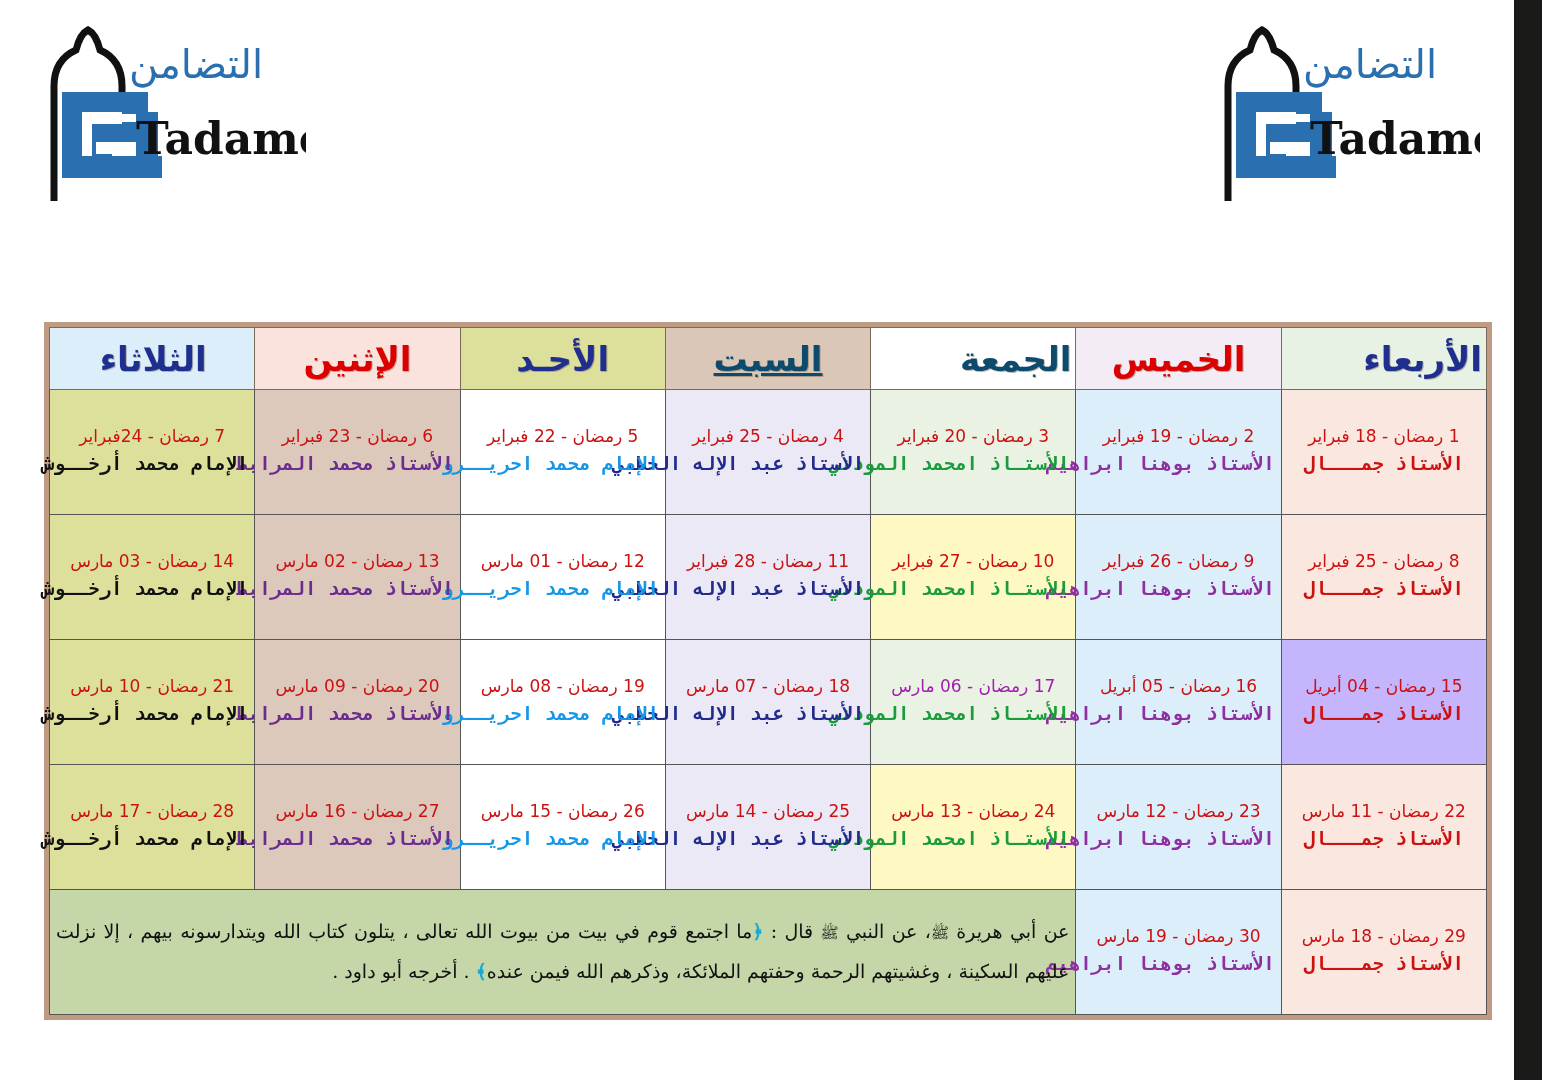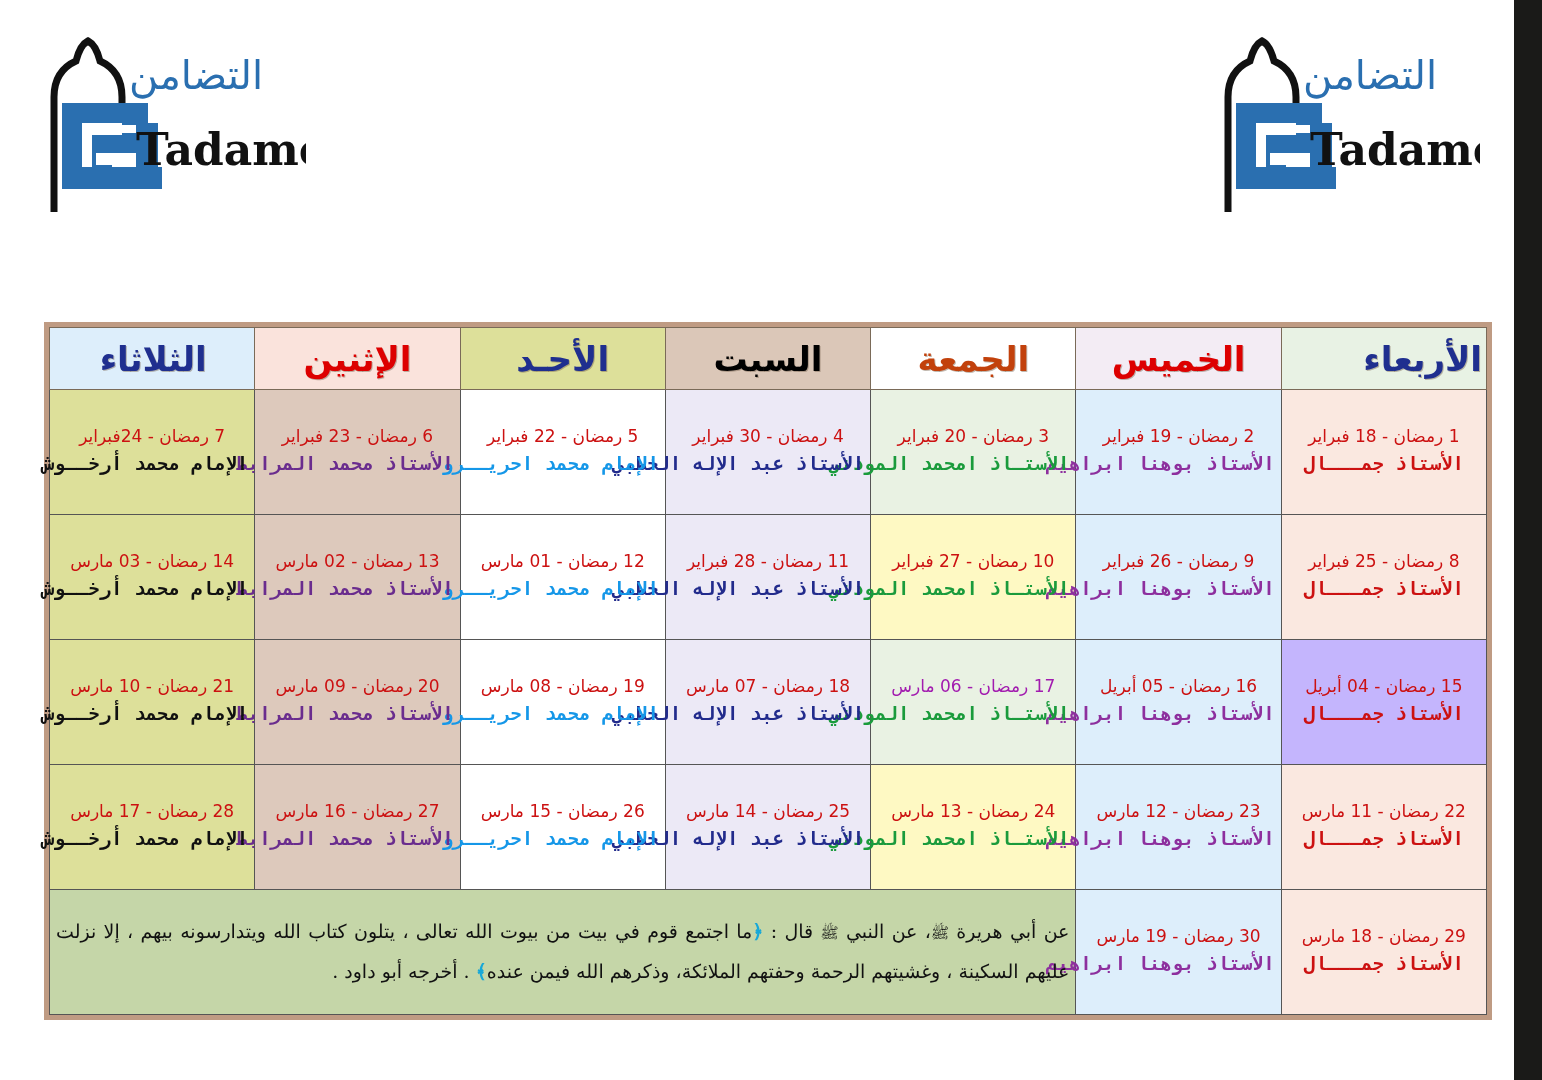--- a/index.html
+++ b/index.html
@@ -36,21 +36,21 @@
   }
 
   
   .header {
     position: relative;
     height: 300px;
   }
 
   .logo {
     position: absolute;
-    top: 37px;
+    top: 26px;
     width: 270px;
     height: 180px;
   }
   .logo.left  { left: 36px; }
   .logo.right { left: 1210px; }
 
   .logo svg { display: block; width: 270px; height: 180px; }
 
   .title-block {
     position: absolute;
@@ -227,24 +227,24 @@
     <table class="sched">
       <thead>
         <tr id="hdr-row">
             <th style="background: rgb(232, 242, 228); text-align: right;">
               <div class="day-name" style="color: rgb(31, 47, 143);">الأربعاء</div>
             </th>
             <th style="background: rgb(243, 236, 244);">
               <div class="day-name" style="color: rgb(221, 0, 0);">الخميس</div>
             </th>
             <th style="background: rgb(255, 255, 255);">
-              <div class="day-name" style="color: #c2410c;">الجمعة</div>
+              <div class="day-name" style="color: #0c4a6e; text-align: right;">الجمعة</div>
             </th>
             <th style="background: rgb(219, 199, 184);">
-              <div class="day-name" style="color: #000000;">السبت</div>
+              <div class="day-name" style="color: #0c4a6e; text-decoration: underline;">السبت</div>
             </th>
             <th style="background: rgb(221, 224, 154); margin-top: 38px;">
               <div class="day-name" style="color: rgb(31, 47, 143);">الأحـد</div>
             </th>
             <th style="background: rgb(250, 227, 220);">
               <div class="day-name" style="color: rgb(221, 0, 0);">الإثنين</div>
             </th>
             <th style="background: rgb(221, 238, 251); padding-left: 6px;">
               <div class="day-name" style="color: rgb(31, 47, 143);">الثلاثاء</div>
             </th>
@@ -258,21 +258,21 @@
             </td>
             <td style="background: rgb(221, 238, 251);">
               <div class="cell-date" style="color: rgb(204, 17, 17);">2 رمضان  - 19 فبراير</div>
               <div class="cell-teacher" style="color: rgb(141, 47, 158);">الأستاذ بوهنا ابراهيم</div>
             </td>
             <td style="background: rgb(233, 242, 227);">
               <div class="cell-date" style="color: rgb(204, 17, 17);">3 رمضان -  20 فبراير</div>
               <div class="cell-teacher" style="color: rgb(26, 155, 60);">الأستـاذ امحمد المودني</div>
             </td>
             <td style="background: rgb(236, 233, 246);">
-              <div class="cell-date" style="color: rgb(204, 17, 17);">4 رمضان - 30 فبراير</div>
+              <div class="cell-date" style="color: rgb(204, 17, 17);">4 رمضان - 25 فبراير</div>
               <div class="cell-teacher" style="color: rgb(34, 43, 140);">الأستاذ عبد الإله الخطبي</div>
             </td>
             <td style="background: rgb(255, 255, 255);">
               <div class="cell-date" style="color: rgb(204, 17, 17);">5 رمضان - 22 فبراير</div>
               <div class="cell-teacher" style="color: rgb(21, 151, 232);">الإمام محمد احريــرو</div>
             </td>
             <td style="background: rgb(221, 201, 188);">
               <div class="cell-date" style="color: rgb(204, 17, 17);">6 رمضان - 23 فبراير</div>
               <div class="cell-teacher" style="color: rgb(106, 44, 142);">الأستاذ محمد المرابط</div>
             </td>

